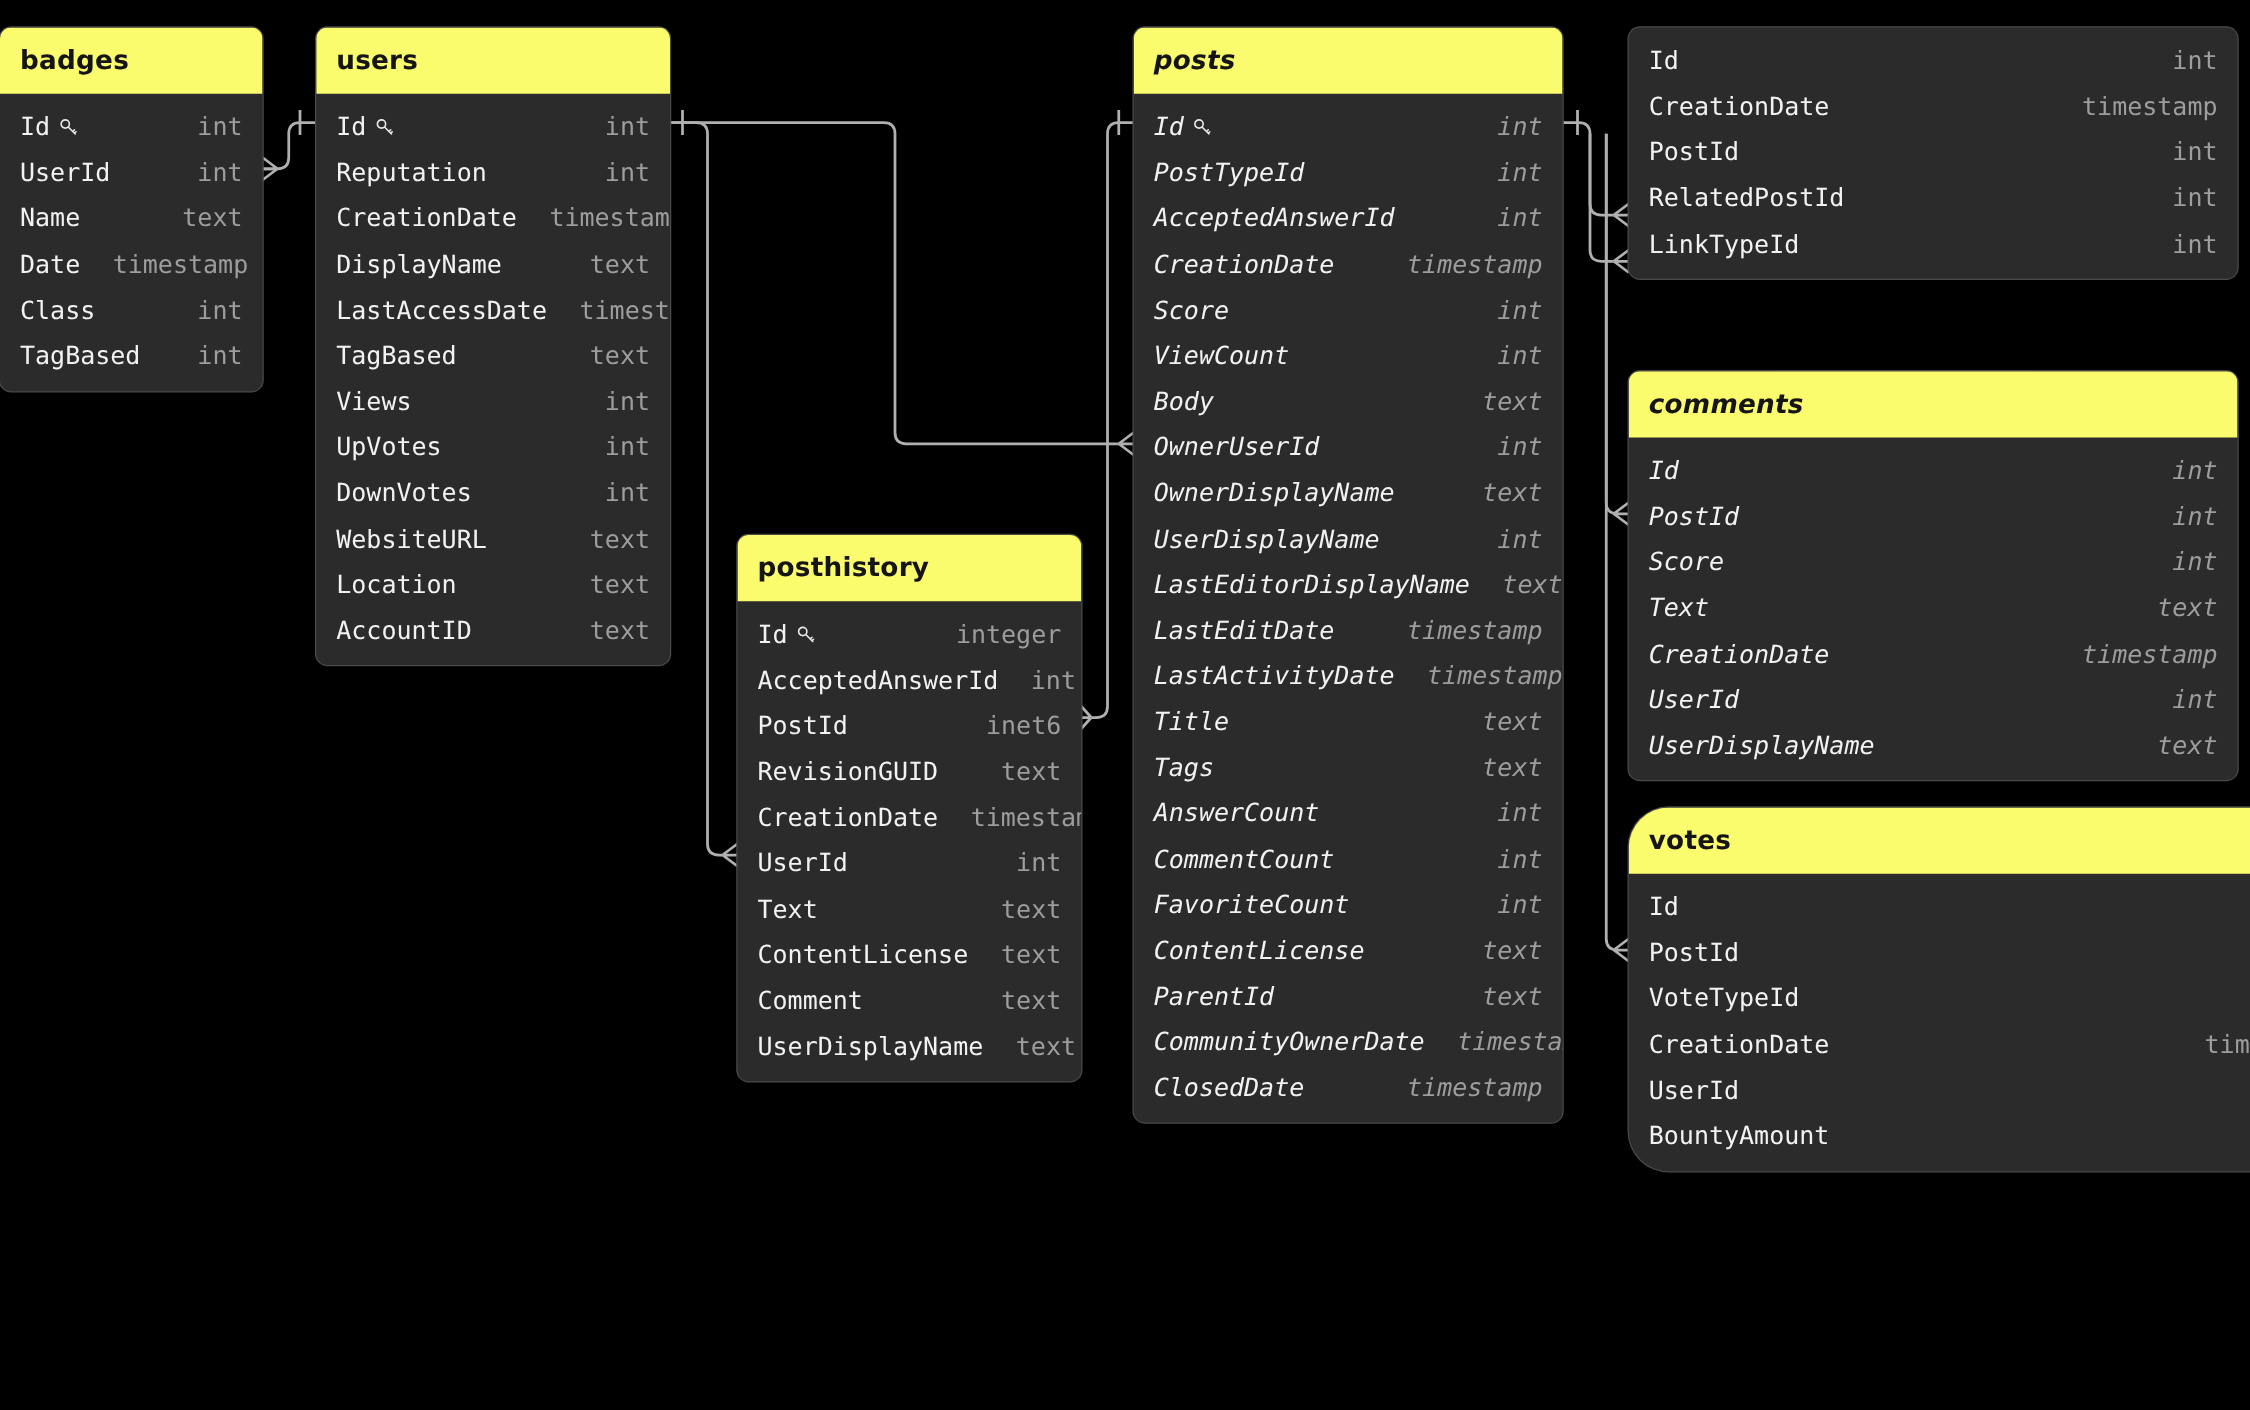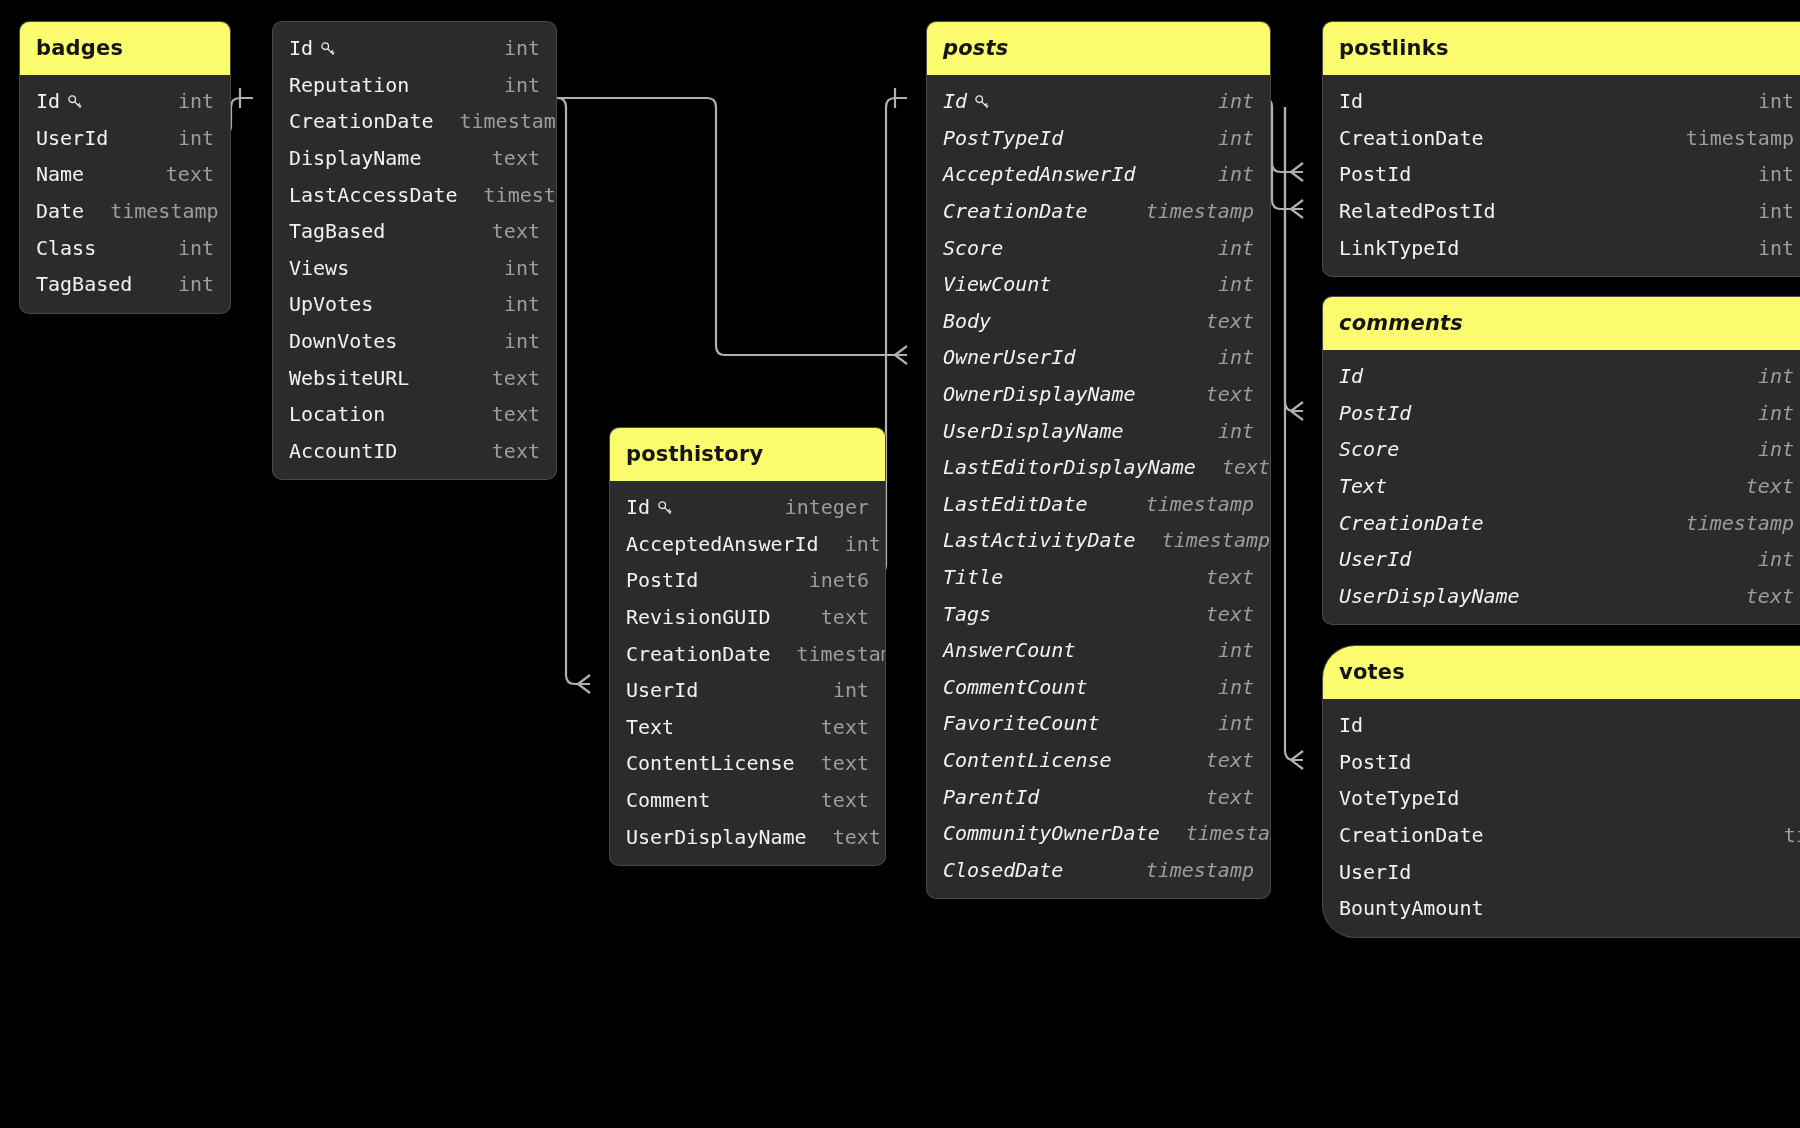--- a/index.html
+++ b/index.html
@@ -24,21 +24,20 @@
     z-index: 1;
   }
   .table-card {
     position: absolute;
     z-index: 2;
     background: #2b2b2b;
     border-radius: 9px;
     box-shadow: 0 0 0 1px #4a4a4a;
     overflow: hidden;
     box-sizing: border-box;
-    margin-left: 20px;
   }
   .table-header {
     background: #fbfb6e;
     color: #151515;
     font-family: "DejaVu Sans", sans-serif;
     font-weight: bold;
     font-size: 21px;
     line-height: 53px;
     height: 53px;
     padding: 0 16px;
@@ -175,20 +174,21 @@
         </div>
         <div class="field-row">
           <span class="field-name">
             <span>TagBased</span>
           </span>
           <span class="field-type">int</span>
         </div>
       </div>
     </div>
     <div class="table-card" style="left: 253px; top: 22px; width: 283px;">
+      <div class="table-header">users</div>
       <div class="table-body">
         <div class="field-row">
           <span class="field-name">
             <span>Id</span>
             <span class="key-icon">
               <svg viewBox="0 0 16 16" width="16" height="16" fill="none" stroke="#e8e8e8" stroke-width="1.3">
                 <circle cx="5.2" cy="5.2" r="3.3"></circle>
                 <path d="M7.6 7.6 L13.2 13.2 M11.2 11.2 L12.6 9.8 M12.6 12.6 L13.8 11.4" stroke-linecap="round"></path>
               </svg>
             </span>
@@ -471,21 +471,20 @@
         </div>
         <div class="field-row">
           <span class="field-name">
             <span>ClosedDate</span>
           </span>
           <span class="field-type">timestamp</span>
         </div>
       </div>
     </div>
     <div class="table-card" style="left: 1303px; top: 22px; width: 487px;">
-      <div class="table-header">postlinks</div>
       <div class="table-body">
         <div class="field-row">
           <span class="field-name">
             <span>Id</span>
           </span>
           <span class="field-type">int</span>
         </div>
         <div class="field-row">
           <span class="field-name">
             <span>CreationDate</span>

